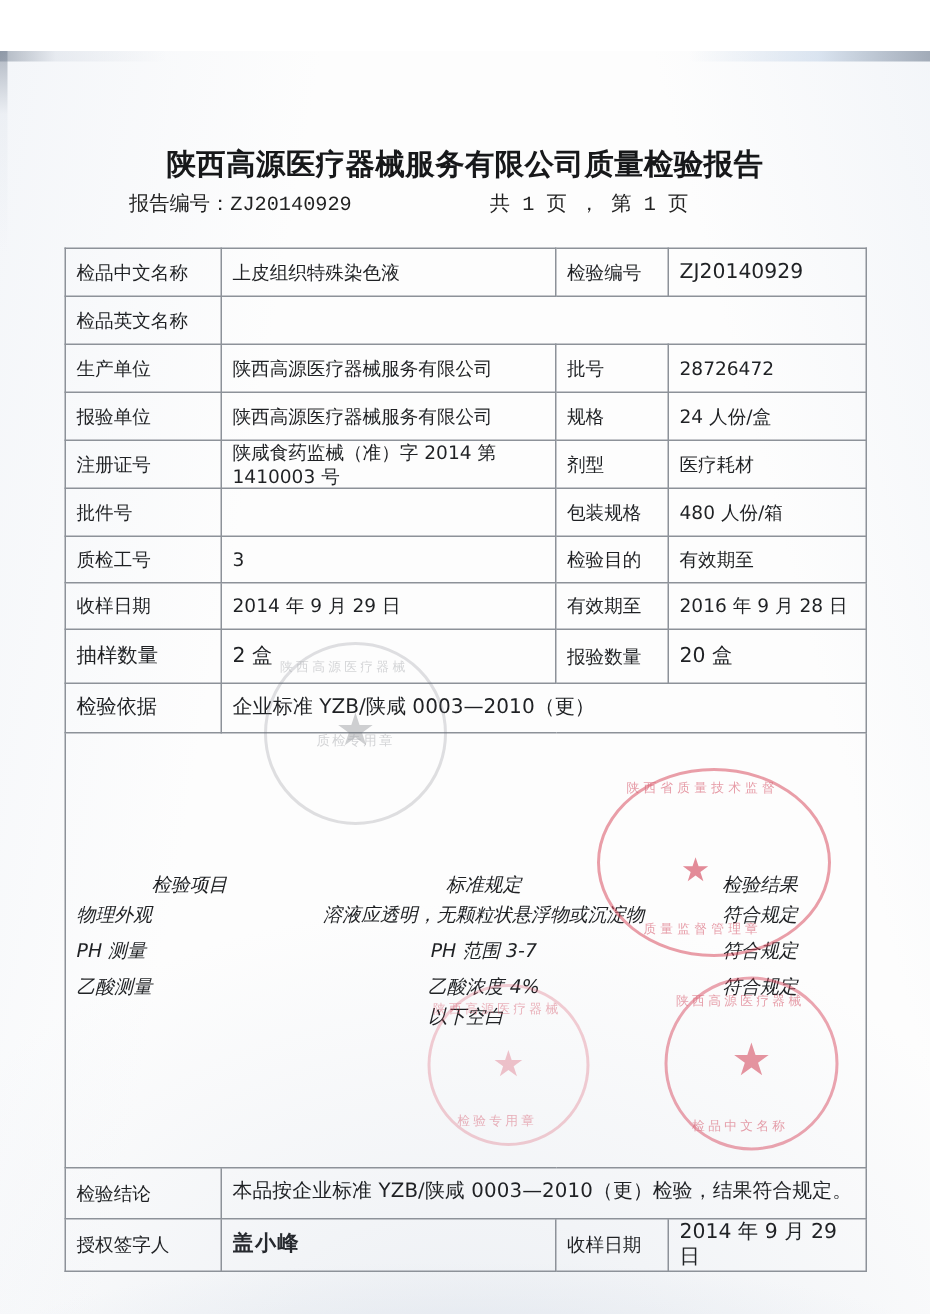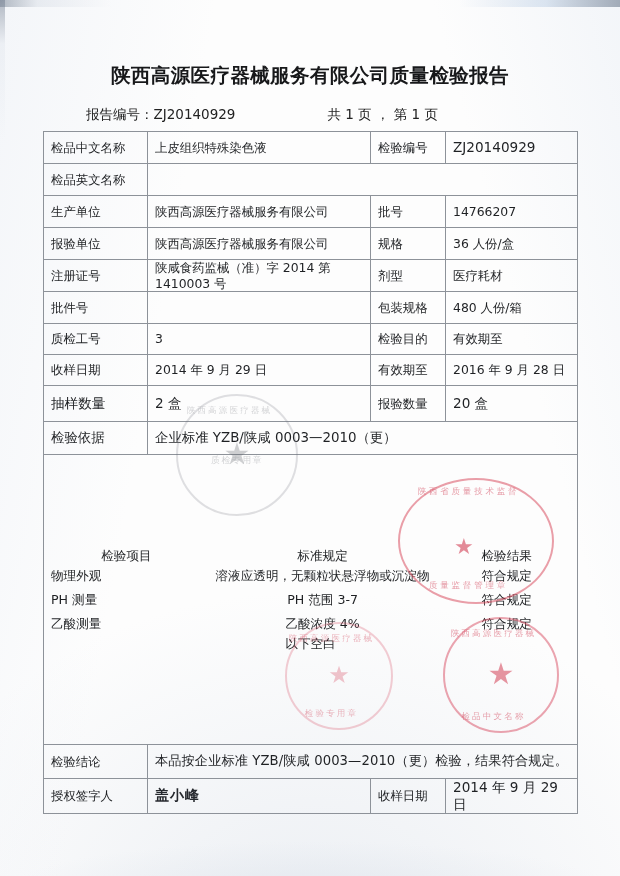--- a/index.html
+++ b/index.html
@@ -18,20 +18,21 @@
 
   
   #page {
     position: absolute;
     inset: 0;
     background:
       linear-gradient(100deg, rgba(236,240,246,0.55) 0%, rgba(255,255,255,0) 28%),
       linear-gradient(255deg, rgba(233,238,245,0.5) 0%, rgba(255,255,255,0) 22%),
       radial-gradient(125% 70% at 50% 106%, rgba(226,231,238,0.65) 0%, rgba(255,255,255,0) 55%),
       #fdfdfd;
+    margin-top: 34px;
   }
   #scan-edge-top {
     position: absolute;
     top: 0; left: 0; right: 0;
     height: 7px;
     background: linear-gradient(90deg,
       rgba(120,132,148,0.55) 0%,
       rgba(180,190,205,0.22) 6%,
       rgba(255,255,255,0) 18%,
       rgba(255,255,255,0) 74%,
@@ -55,27 +56,28 @@
     left: 0;
     width: 620px;
     text-align: center;
     font-size: 19.5px;
     font-weight: bold;
     letter-spacing: 0.4px;
     color: #17181a;
   }
   #subhead {
     position: absolute;
-    top: 106px;
+    top: 93px;
     left: 86px;
     width: 460px;
     font-size: 13.5px;
     color: #222;
     display: flex;
     align-items: baseline;
+    font-family: Liberation Mono, monospace;
   }
   #report-no { white-space: nowrap; }
   #page-count {
     margin-left: 92px;
     white-space: nowrap;
   }
 
   
   #tbl {
     position: absolute;
@@ -121,20 +123,21 @@
     font-size: 12.6px;
     color: #3a3d42;
     padding-top: 22px;
     padding-right: 120px;
   }
   #results-cell {
     height: 289px;
     vertical-align: top;
     padding: 9px 7px 0 7px;
     position: relative;
+    font-style: italic;
   }
 
   .concl { font-size: 13.2px; letter-spacing: 0.1px; }
   #sign-name {
     font-size: 14px;
     font-weight: bold;
     letter-spacing: 1px;
     color: #26292e;
     font-family: "DejaVu Serif", "Liberation Serif", serif;
   }
@@ -246,27 +249,27 @@
         <td class="val big">ZJ20140929</td>
       </tr>
       <tr class="r1">
         <td class="lbl">检品英文名称</td>
         <td class="val" colspan="3"></td>
       </tr>
       <tr class="r1">
         <td class="lbl">生产单位</td>
         <td class="val">陕西高源医疗器械服务有限公司</td>
         <td class="lbl">批号</td>
-        <td class="val">14766207</td>
+        <td class="val">28726472</td>
       </tr>
       <tr class="r1">
         <td class="lbl">报验单位</td>
         <td class="val">陕西高源医疗器械服务有限公司</td>
         <td class="lbl">规格</td>
-        <td class="val">36 人份/盒</td>
+        <td class="val">24 人份/盒</td>
       </tr>
       <tr class="r1">
         <td class="lbl">注册证号</td>
         <td class="val">陕咸食药监械（准）字 2014 第 1410003 号</td>
         <td class="lbl">剂型</td>
         <td class="val">医疗耗材</td>
       </tr>
       <tr class="r1">
         <td class="lbl">批件号</td>
         <td class="val"></td>

